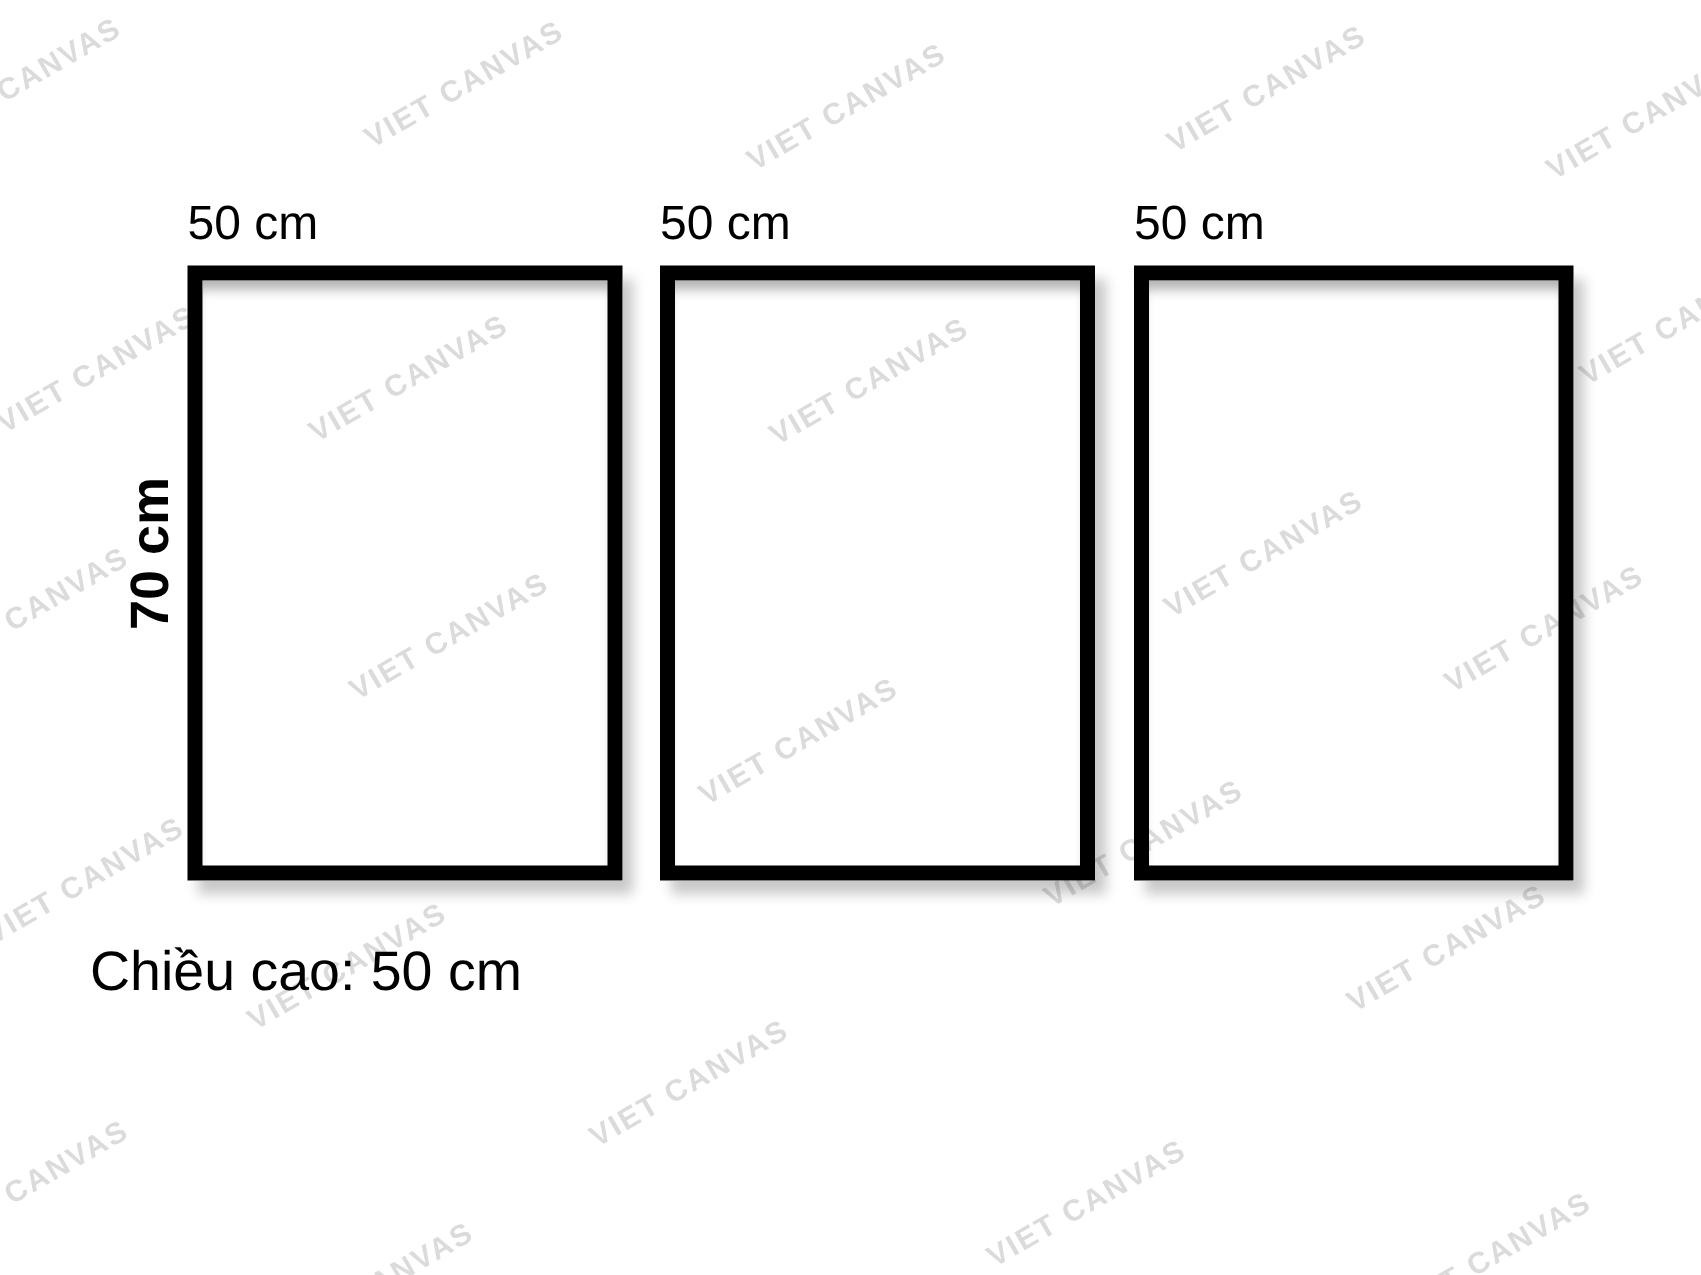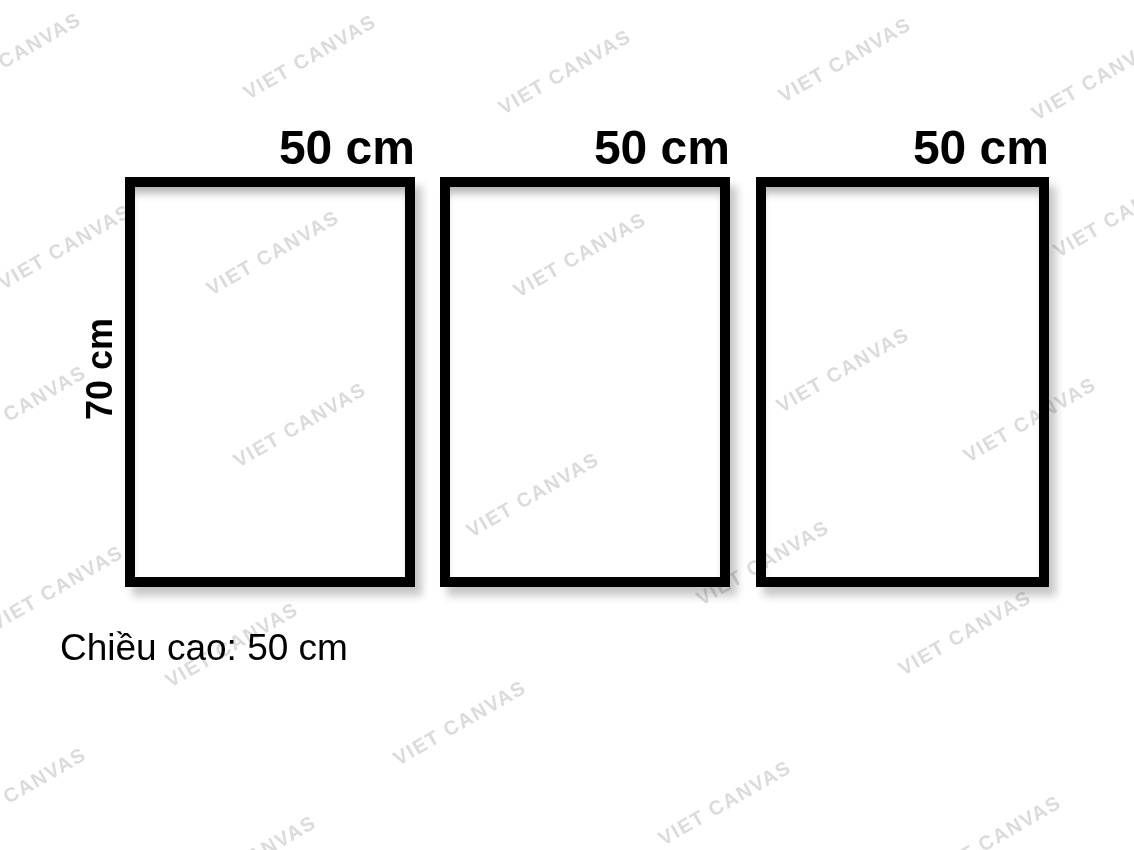--- a/index.html
+++ b/index.html
@@ -44,23 +44,23 @@
     z-index: 2;
   }
   .frame-1 { left: 125px; width: 290px; }
   .frame-2 { left: 440px; width: 290px; }
   .frame-3 { left: 756px; width: 293px; }
   
   .frame-label {
     position: absolute;
     top: 126px;
     height: 44px;
-    font-size: 48px;
-    font-weight: bold;
-    text-align: right;
+    font-size: 32px;
+    font-weight: normal;
+    text-align: left;
     line-height: 44px;
     z-index: 3;
   }
   .label-1 { left: 125px; width: 290px; }
   .label-2 { left: 440px; width: 290px; }
   .label-3 { left: 756px; width: 293px; }
   
   .height-label {
     position: absolute;
     left: 100px;

